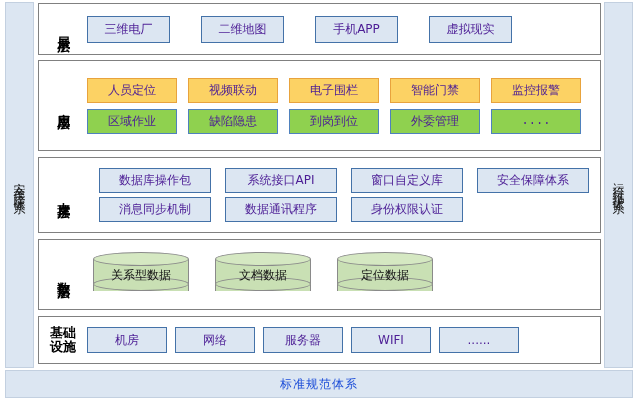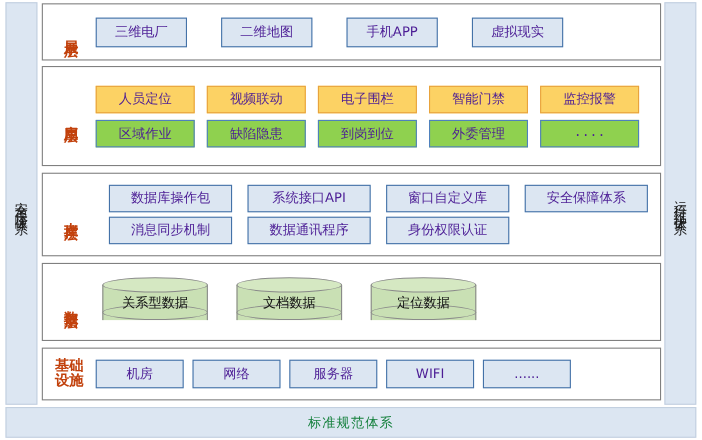--- a/index.html
+++ b/index.html
@@ -31,36 +31,36 @@
   }
   #rail-left{left:5px;top:2px;width:29px;height:366px;}
   #rail-right{left:604px;top:2px;width:29px;height:366px;}
 
   
   #bottom-bar{
     position:absolute;left:5px;top:370px;width:628px;height:28px;
     background:#dce6f2;border:1px solid #c3d0e0;
     box-sizing:border-box;
     display:flex;align-items:center;justify-content:center;
-    font-size:12px;color:#15803d;letter-spacing:1px;
+    font-size:12px;color:#1d4ed8;letter-spacing:1px;
   }
 
   
   .layer{
     position:absolute;
     left:38px;width:563px;
     background:#ffffff;
     border:1px solid #808080;
     box-sizing:border-box;
     display:flex;align-items:center;
   }
   .layer-label{
     width:48px;flex:0 0 48px;
     display:flex;align-items:center;justify-content:center;
-    font-size:13px;font-weight:bold;color:#c2410c;
+    font-size:13px;font-weight:bold;color:#000000;
     line-height:1.12;
     letter-spacing:0px;
   }
   .layer-label .ll{
     writing-mode:vertical-rl;text-orientation:upright;
     letter-spacing:2px;
   }
   .layer-label .ll2{
     text-align:center;
   }

